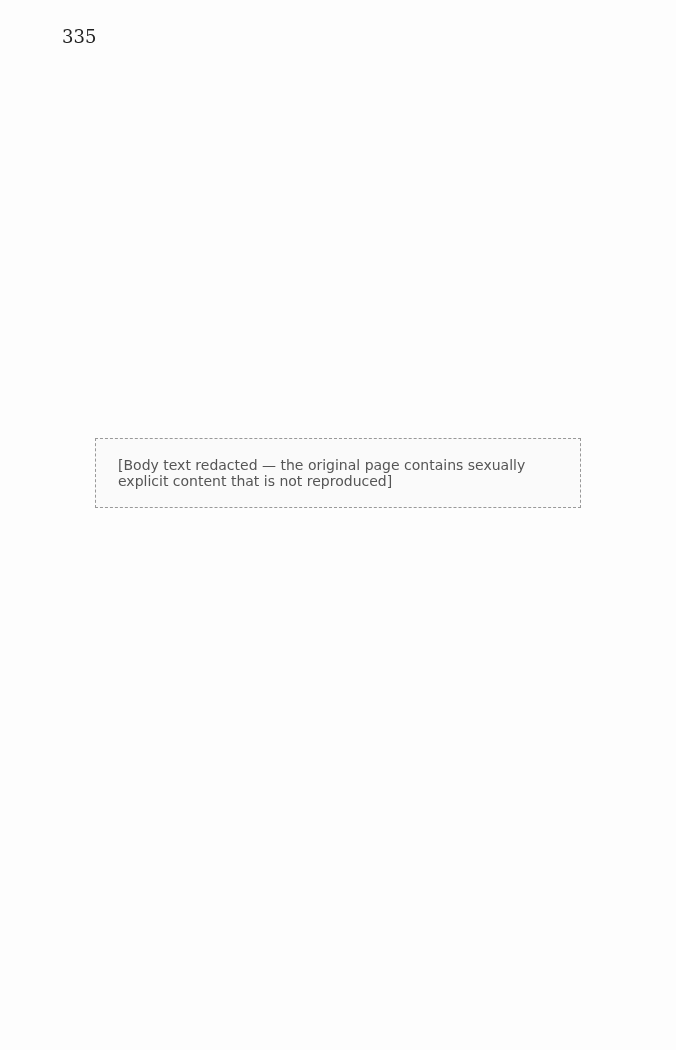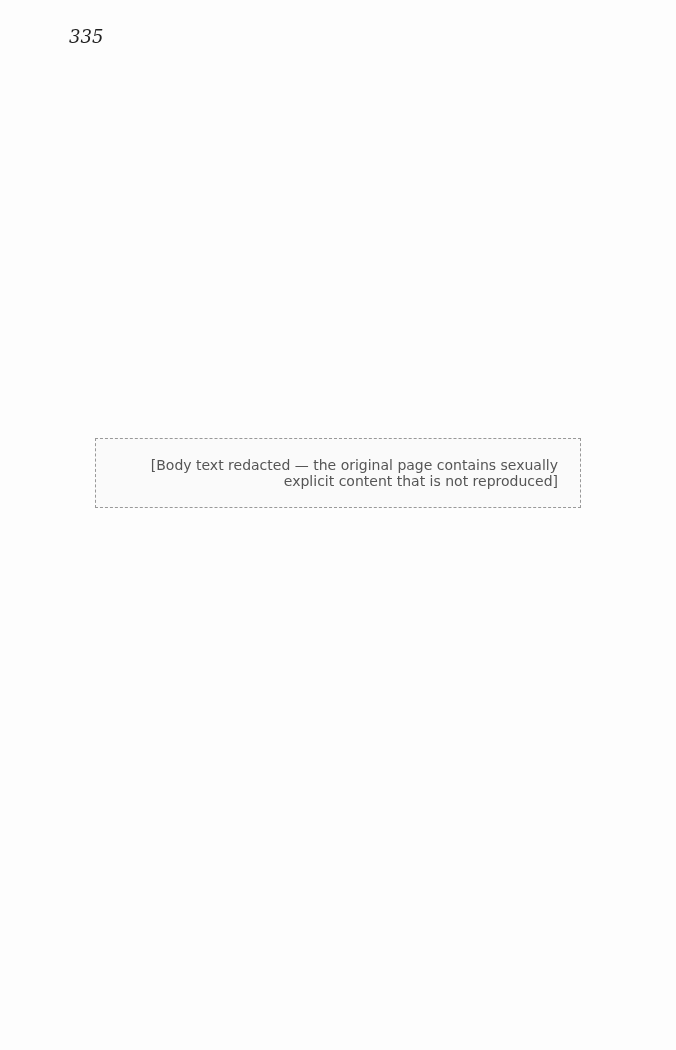--- a/index.html
+++ b/index.html
@@ -11,25 +11,24 @@
     .page {
       position: relative;
       width: 676px;
       height: 1050px;
       background: #fdfdfd;
       overflow: hidden;
     }
     .page-number {
       position: absolute;
       top: 26px;
-      left: 69px;
+      left: 62px;
       font-size: 18px;
       color: #222222;
       writing-mode: horizontal-tb;
-      font-style: italic;
     }
     .text-block {
       position: absolute;
       top: 95px;
       right: 58px;
       width: 560px;
       height: 900px;
       writing-mode: vertical-rl;
       text-orientation: upright;
       font-size: 17px;
@@ -41,21 +40,21 @@
       writing-mode: horizontal-tb;
       position: absolute;
       top: 45%;
       left: 50%;
       transform: translate(-50%, -50%);
       width: 440px;
       padding: 18px 22px;
       border: 1px dashed #999999;
       color: #555555;
       font-size: 14px;
-      text-align: right;
+      text-align: left;
       background: #fafafa;
       font-family: "DejaVu Sans", "Liberation Sans", sans-serif;
     }
   </style>
 </head>
 <body>
 
 <div class="page">
 
   <div class="page-number">335</div>

